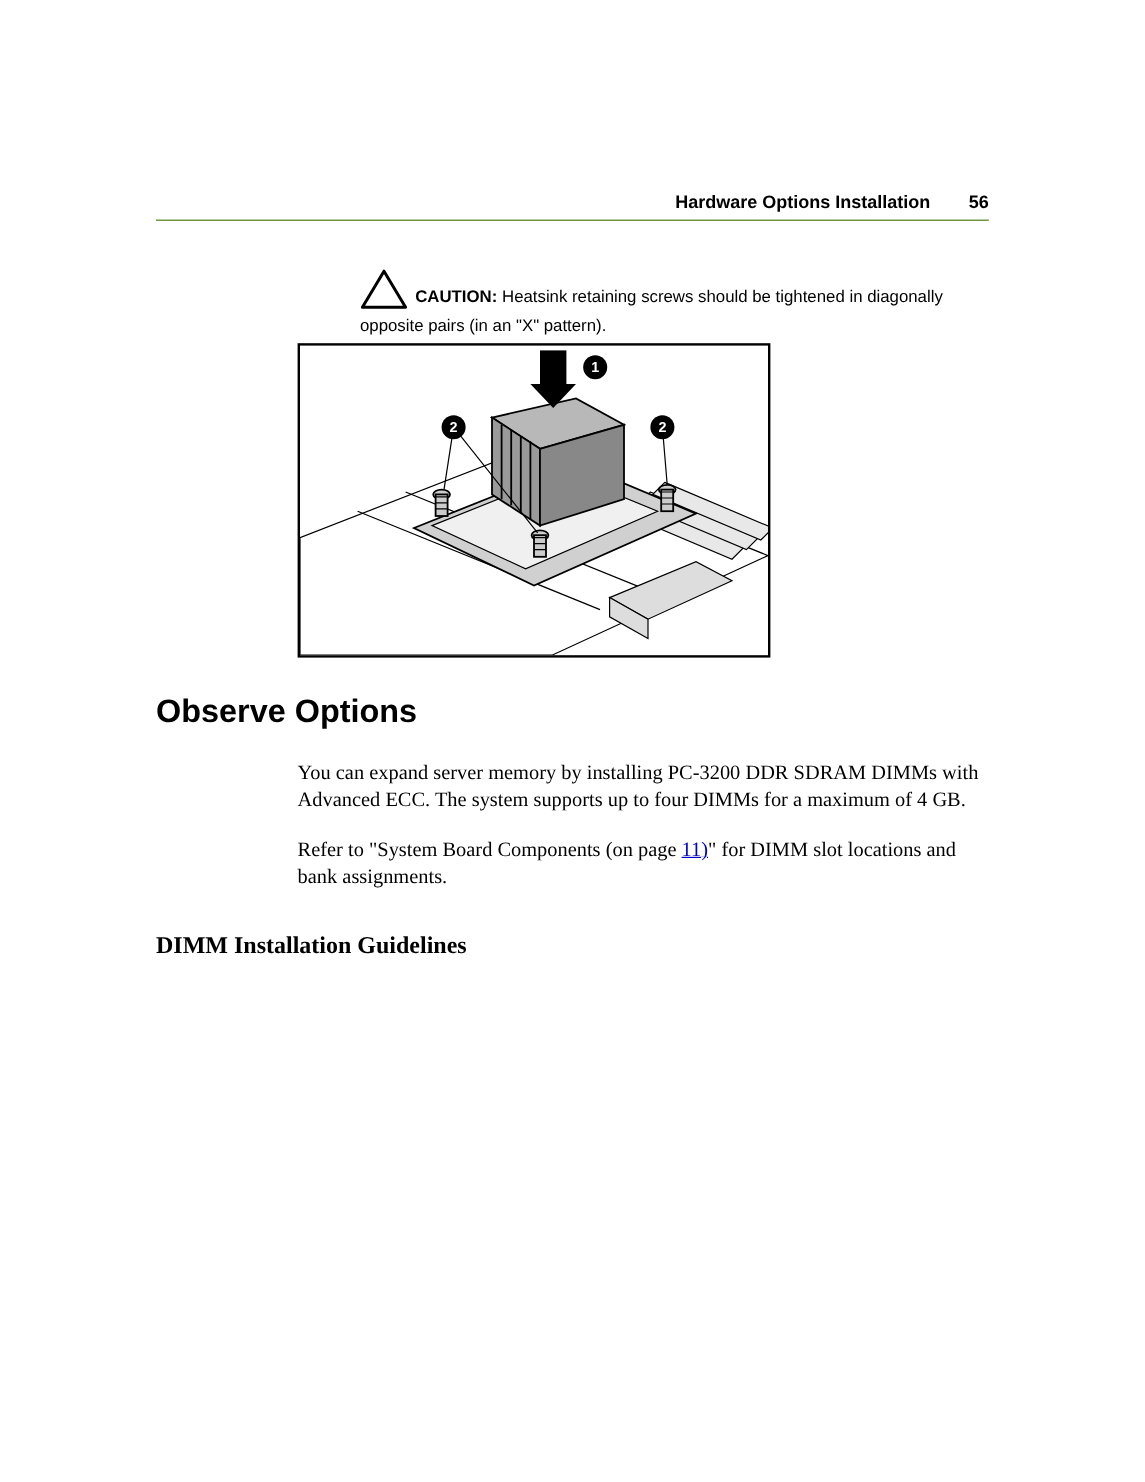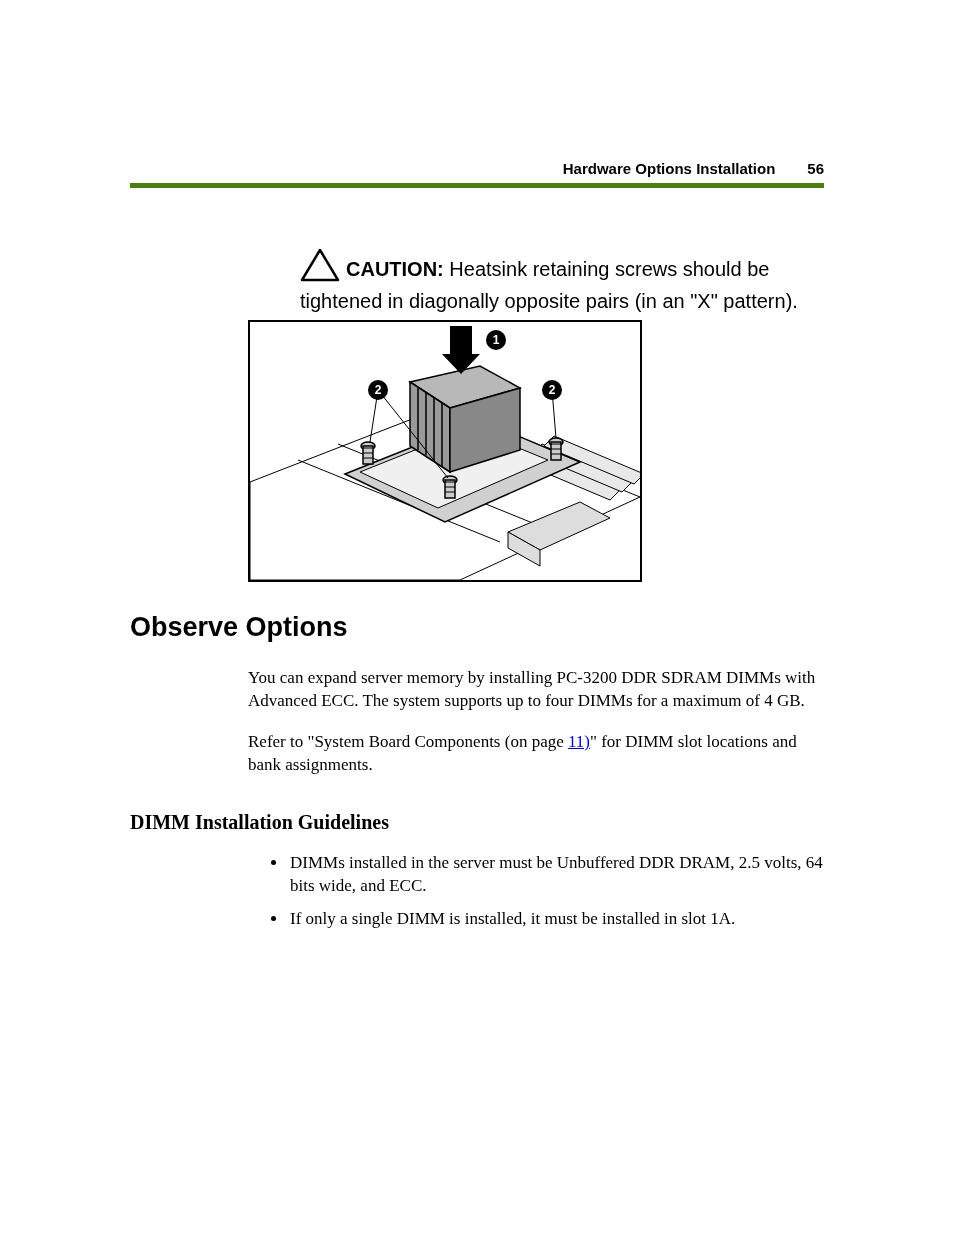--- a/index.html
+++ b/index.html
@@ -16,33 +16,33 @@
     padding: 160px 130px 140px 130px;
     width: 954px;
   }
   .running-head {
     display: flex;
     justify-content: flex-end;
     align-items: flex-start;
     font-family: Arial, Helvetica, sans-serif;
     font-weight: 700;
     font-size: 15px;
-    border-bottom: 5px solid #4d7c0f;
+    border-bottom: 1px solid #4d7c0f;
     padding-bottom: 6px;
-    margin-bottom: 60px;
+    margin-bottom: 40px;
   }
   .running-head .pagenum {
     margin-left: 32px;
   }
   .content-indent {
     padding-left: 118px;
   }
   .caution-block {
     font-family: Arial, Helvetica, sans-serif;
-    font-size: 20px;
+    font-size: 14px;
     line-height: 1.3;
     margin: 0 22px 6px 52px;
   }
   .caution-icon {
     display: inline-block;
     vertical-align: -6px;
     margin-right: 6px;
   }
   .caution-label {
     font-weight: 700;
@@ -191,19 +191,15 @@
   <div class="content-indent">
     <p class="body">You can expand server memory by installing PC-3200 DDR SDRAM DIMMs with Advanced ECC. The system supports up to four DIMMs for a maximum of 4 GB.</p>
     <p class="body">
       <span>Refer to "System Board Components (on page </span><a href="#" class="xref">11)</a><span>" for DIMM slot locations and bank assignments.</span>
     </p>
   </div>
 
   <h2 class="subsection">DIMM Installation Guidelines</h2>
 
   <div class="content-indent">
-    <ul class="bullets">
-      <li>DIMMs installed in the server must be Unbuffered DDR DRAM, 2.5 volts, 64 bits wide, and ECC.</li>
-      <li>If only a single DIMM is installed, it must be installed in slot 1A.</li>
-    </ul>
   </div>
 
 </div>
 
 </body></html>

